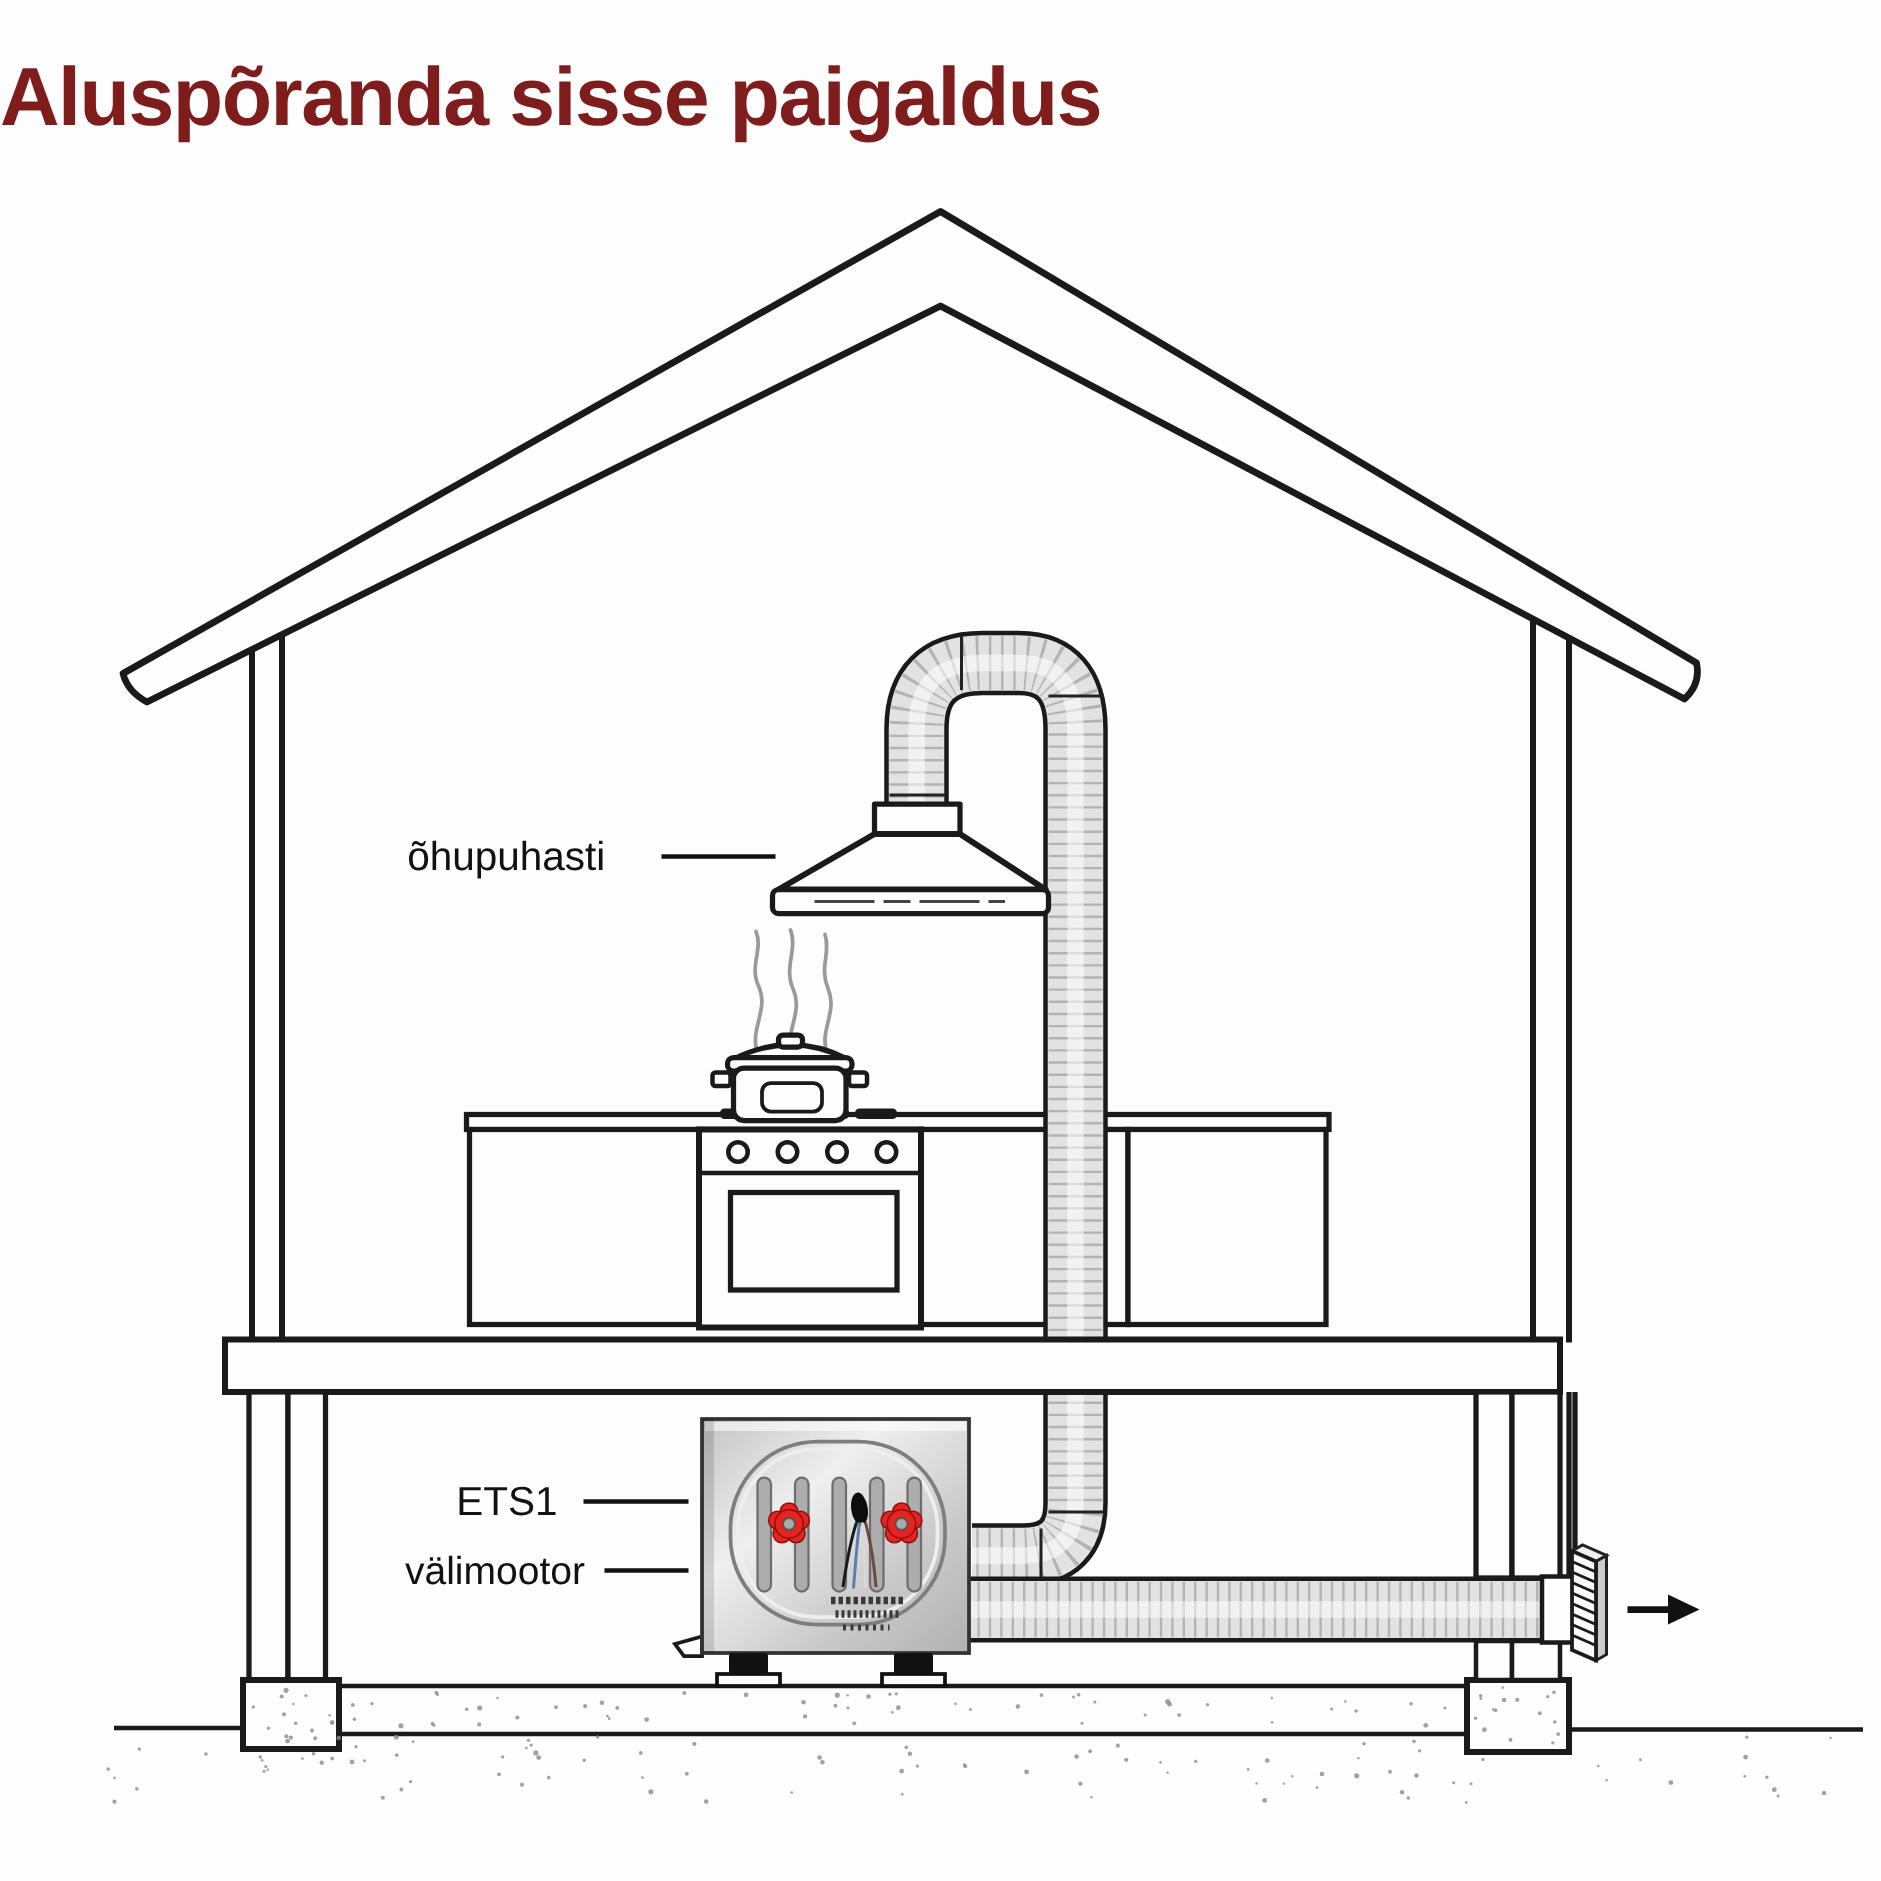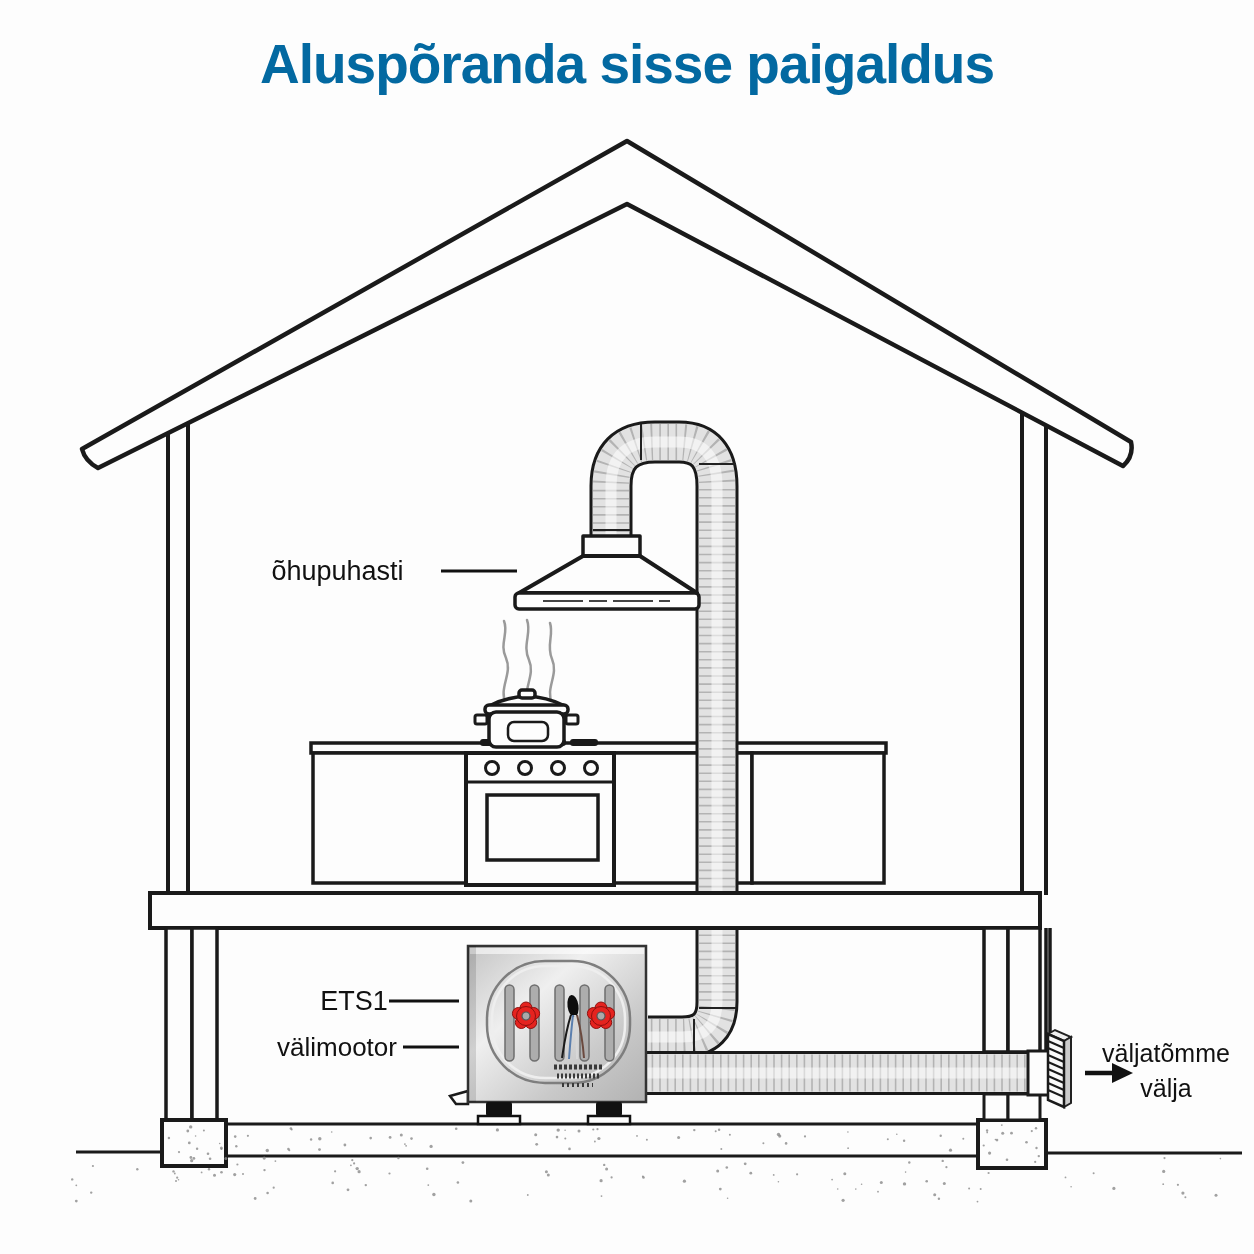--- a/index.html
+++ b/index.html
@@ -3,27 +3,27 @@
 <meta charset="utf-8">
 <style>
   html,body{margin:0;padding:0;background:#ffffff;}
   #stage{
     position:relative;width:1254px;height:1254px;margin:0 auto;
     background:#fdfdfd;overflow:hidden;
     font-family:"Liberation Sans",sans-serif;
   }
   #stage svg{position:absolute;left:0;top:0;}
   .title{
-    position:absolute;left:0;top:32px;width:1254px;text-align:center;
-    font-size:55px;font-weight:bold;letter-spacing:-1px;color:#0369a1;
+    position:absolute;left:0;top:32px;width:1254px;text-align:left;
+    font-size:55px;font-weight:bold;letter-spacing:-1px;color:#7f1d1d;
   }
   .lbl{position:absolute;color:#111;}
   .lbl-hood{left:240px;top:556px;width:195px;text-align:center;font-size:27px;}
-  .lbl-ets1{left:304px;top:986px;width:100px;text-align:center;font-size:27px;}
-  .lbl-motor{left:270px;top:1032px;width:134px;text-align:center;font-size:26px;}
+  .lbl-ets1{left:288px;top:986px;width:100px;text-align:center;font-size:27px;}
+  .lbl-motor{left:270px;top:1032px;width:134px;font-size:26px;}
   .lbl-exhaust{left:1096px;top:1036px;width:140px;text-align:center;font-size:25px;line-height:35px;}
   .lbl-exhaust span{display:block;}
 </style>
 </head>
 <body>
 
 <div id="stage">
 
 <svg width="1254" height="1254" viewBox="0 0 1254 1254">
   <defs>
@@ -394,18 +394,14 @@
   <g>
     <line x1="1085" y1="1073" x2="1112" y2="1073" stroke="#111" stroke-width="4.5"></line>
     <polygon points="1112,1063 1133,1073 1112,1083" fill="#111"></polygon>
   </g>
 </svg>
 
 <div class="title">Aluspõranda sisse paigaldus</div>
 <div class="lbl lbl-hood">õhupuhasti</div>
 <div class="lbl lbl-ets1">ETS1</div>
 <div class="lbl lbl-motor">välimootor</div>
-<div class="lbl lbl-exhaust">
-  <span>väljatõmme</span>
-  <span>välja</span>
+
 </div>
 
-</div>
-
 </body></html>

